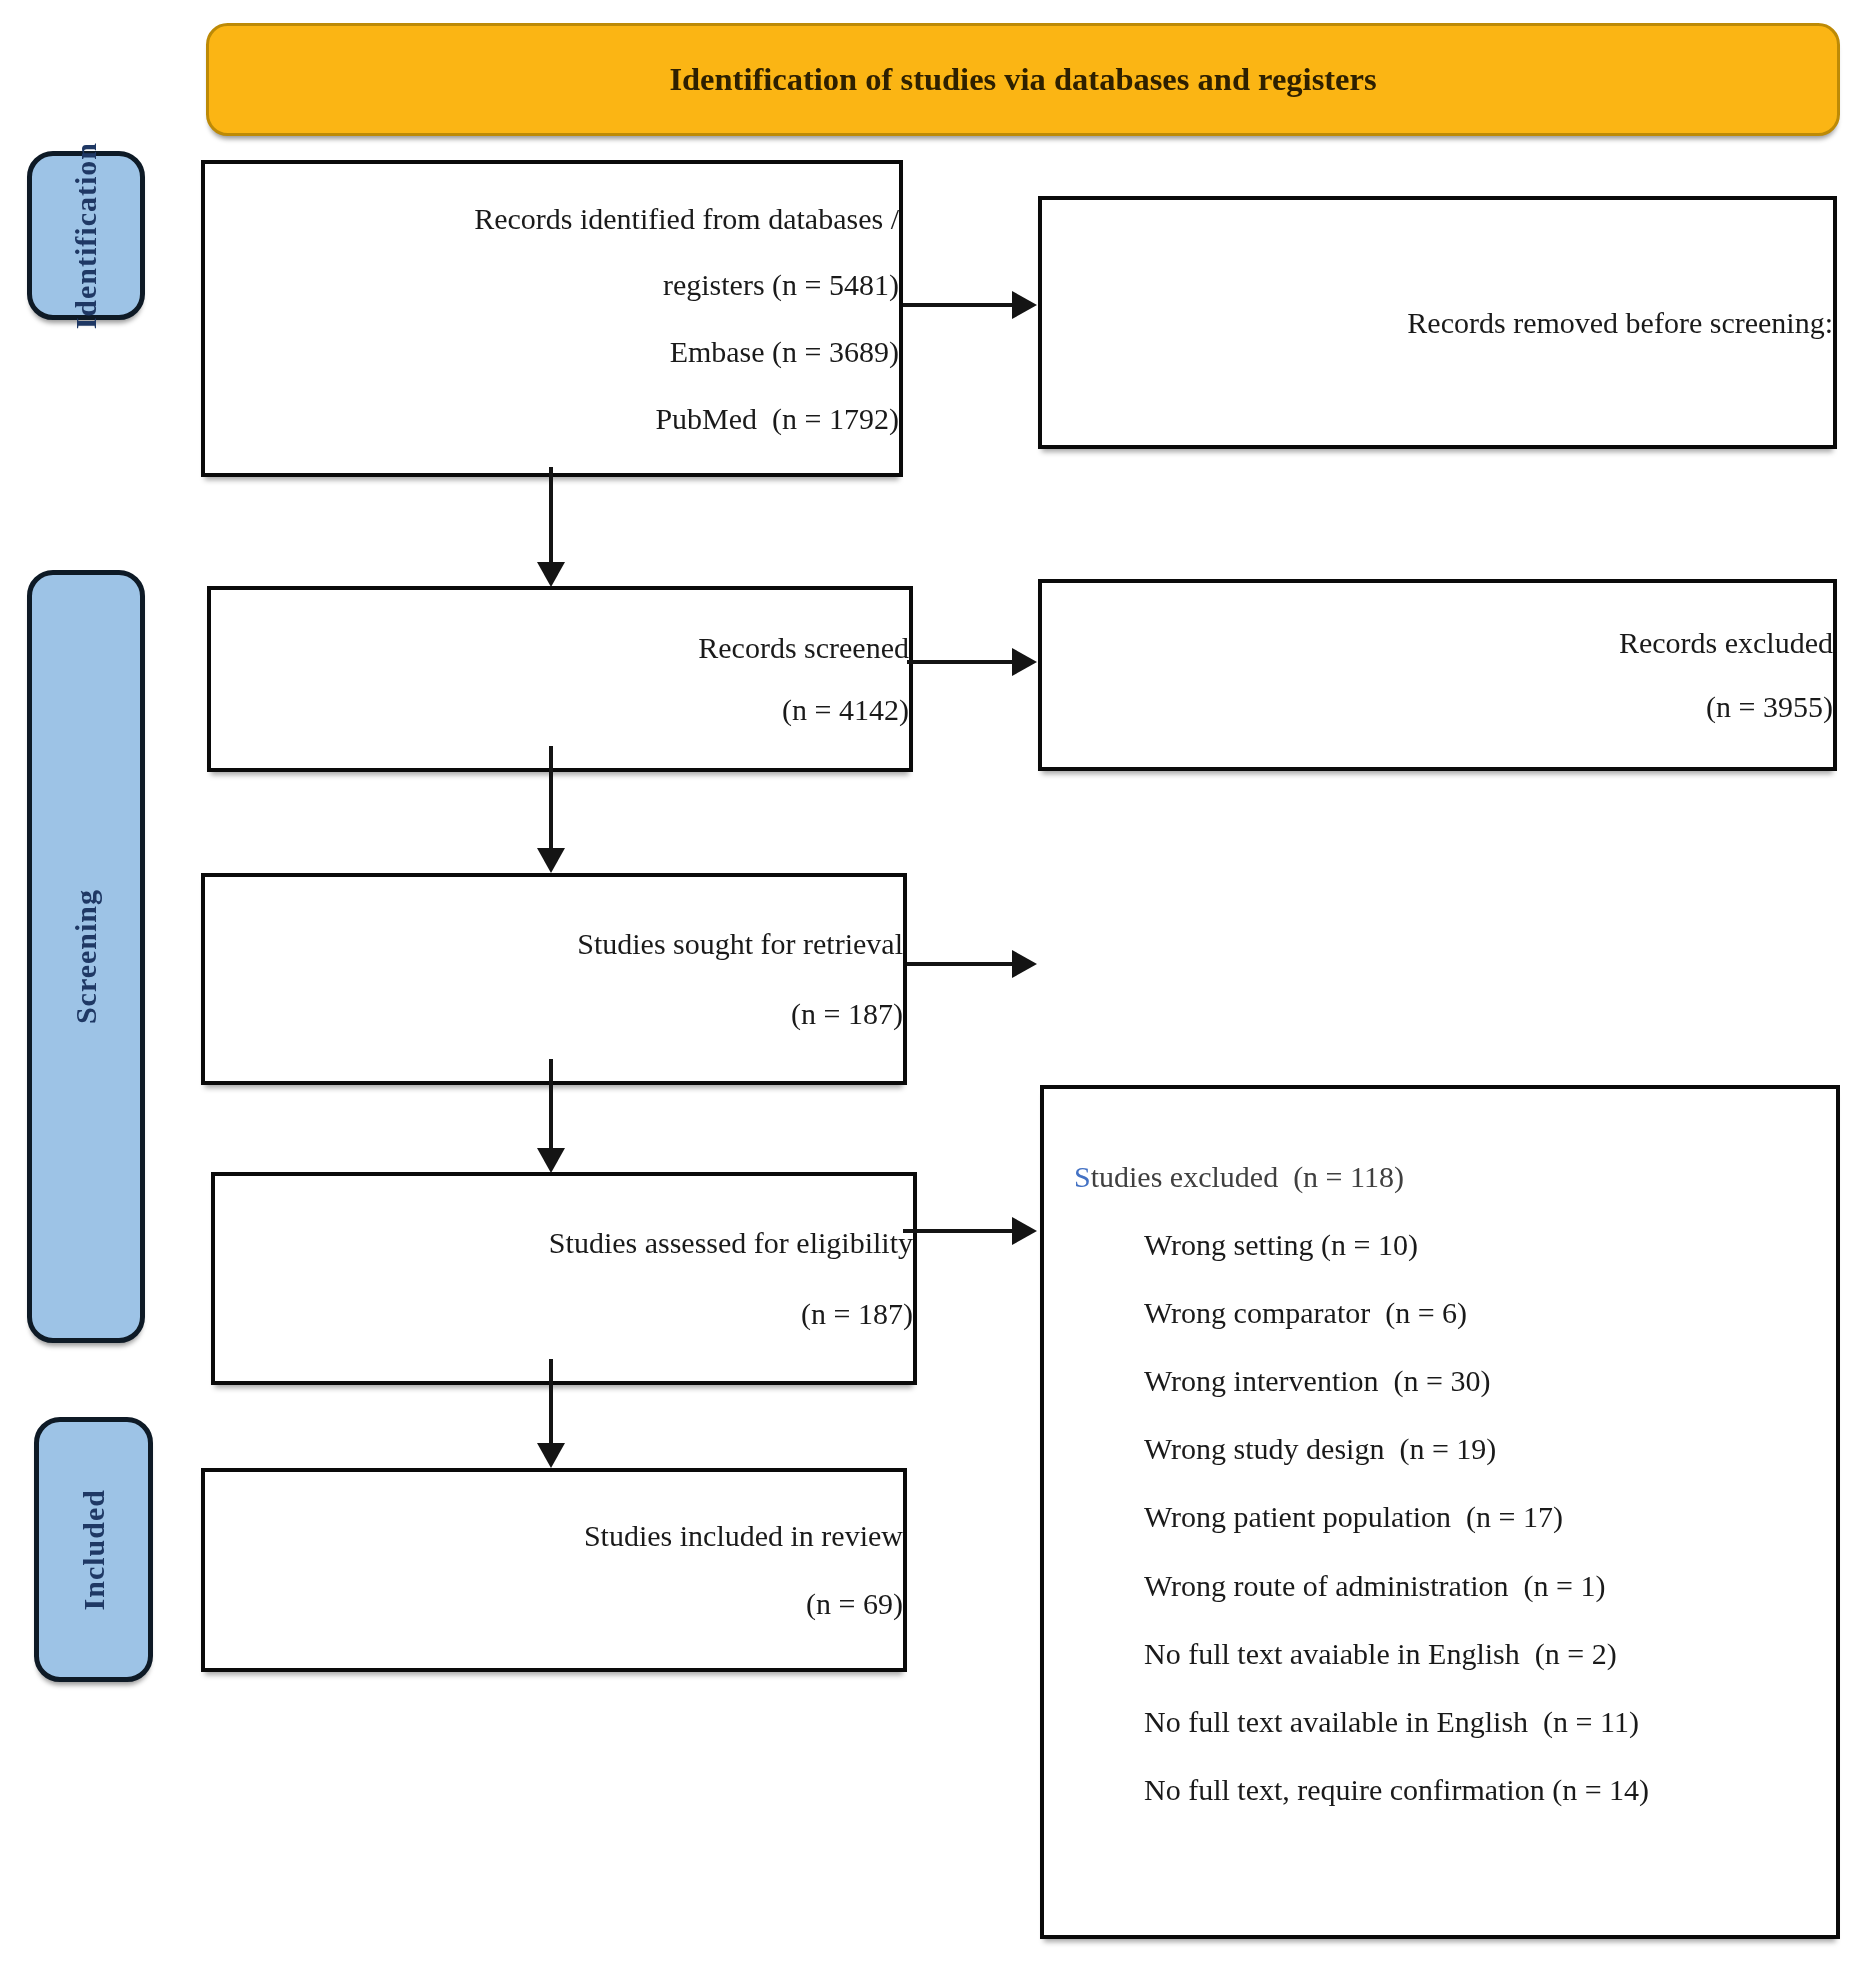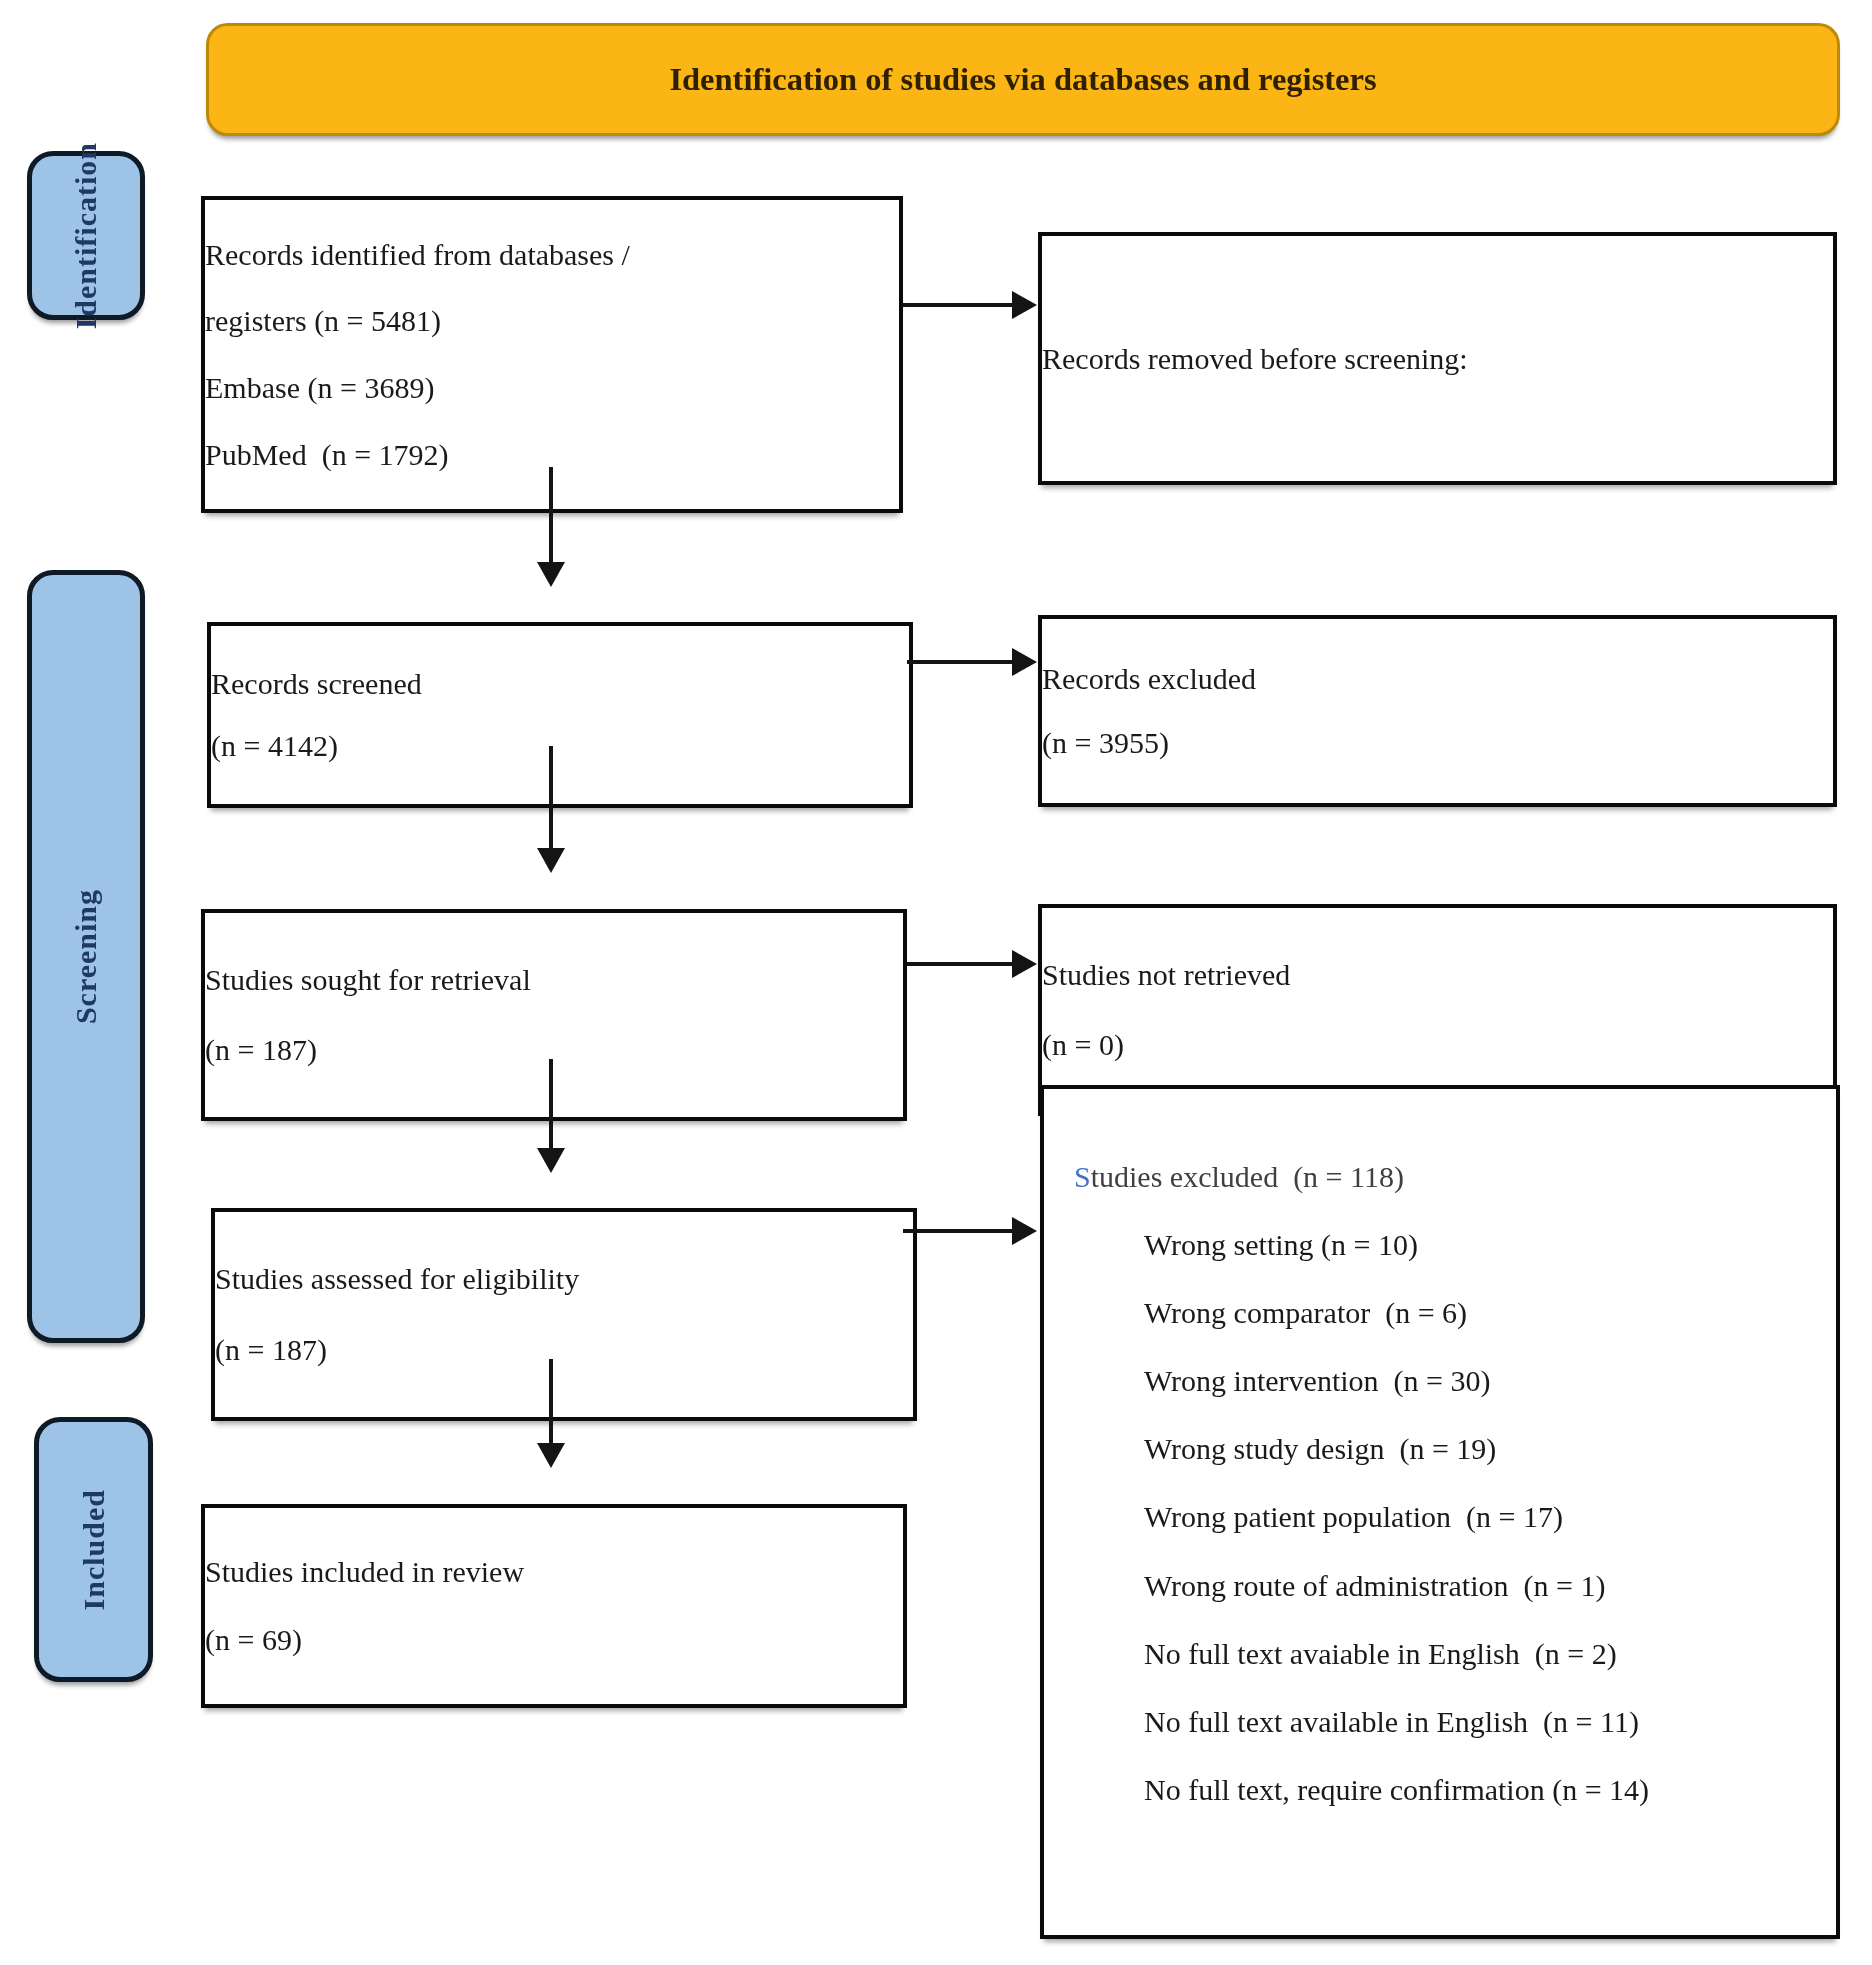--- a/index.html
+++ b/index.html
@@ -41,24 +41,23 @@
     font-size:30px; font-weight:bold; color:#1F3864;
     letter-spacing:1px;
     white-space:pre-wrap;
   }
   
   .wbox{
     position:absolute;
     background:#ffffff;
     border:4.1px solid #0a0a0a;
     display:flex; flex-direction:column;
-    align-items:flex-start; justify-content:space-evenly;
+    align-items:flex-end; justify-content:space-evenly;
     text-align:center;
     box-shadow:0 6.2px 5.2px -3.6px rgba(0,0,0,.35);
-    margin-top:36px;
   }
   .wbox .line{
     font-size:30px; color:#1a1a1a; white-space:pre-wrap;
   }
   
   .exclbox{
     position:absolute;
     background:#ffffff;
     border:4.1px solid #0a0a0a;
     box-shadow:0 6.2px 5.2px -3.6px rgba(0,0,0,.35);
@@ -127,24 +126,20 @@
   </div>
   <div class="wbox" style="left:1038px; top:579px; width:791px; height:158px; padding:13px 0;">
     <div class="line">Records excluded</div>
     <div class="line">(n = 3955)</div>
   </div>
 
   <div class="wbox" style="left:201px; top:873px; width:698px; height:178px; padding:13px 0;">
     <div class="line">Studies sought for retrieval</div>
     <div class="line">(n = 187)</div>
   </div>
-  <div class="wbox" style="left:1038px; top:868px; width:791px; height:178px; padding:13px 0;">
-    <div class="line">Studies not retrieved</div>
-    <div class="line">(n = 0)</div>
-  </div>
 
   <div class="wbox" style="left:211px; top:1172px; width:698px; height:179px; padding:13px 0;">
     <div class="line">Studies assessed for eligibility</div>
     <div class="line">(n = 187)</div>
   </div>
 
   <div class="exclbox" style="left:1040px; top:1085px; width:792px; height:846px;">
     <div class="excl-title">Studies excluded  (n = 118)</div>
     <div class="excl-list">
       <div class="line">Wrong setting (n = 10)</div>

